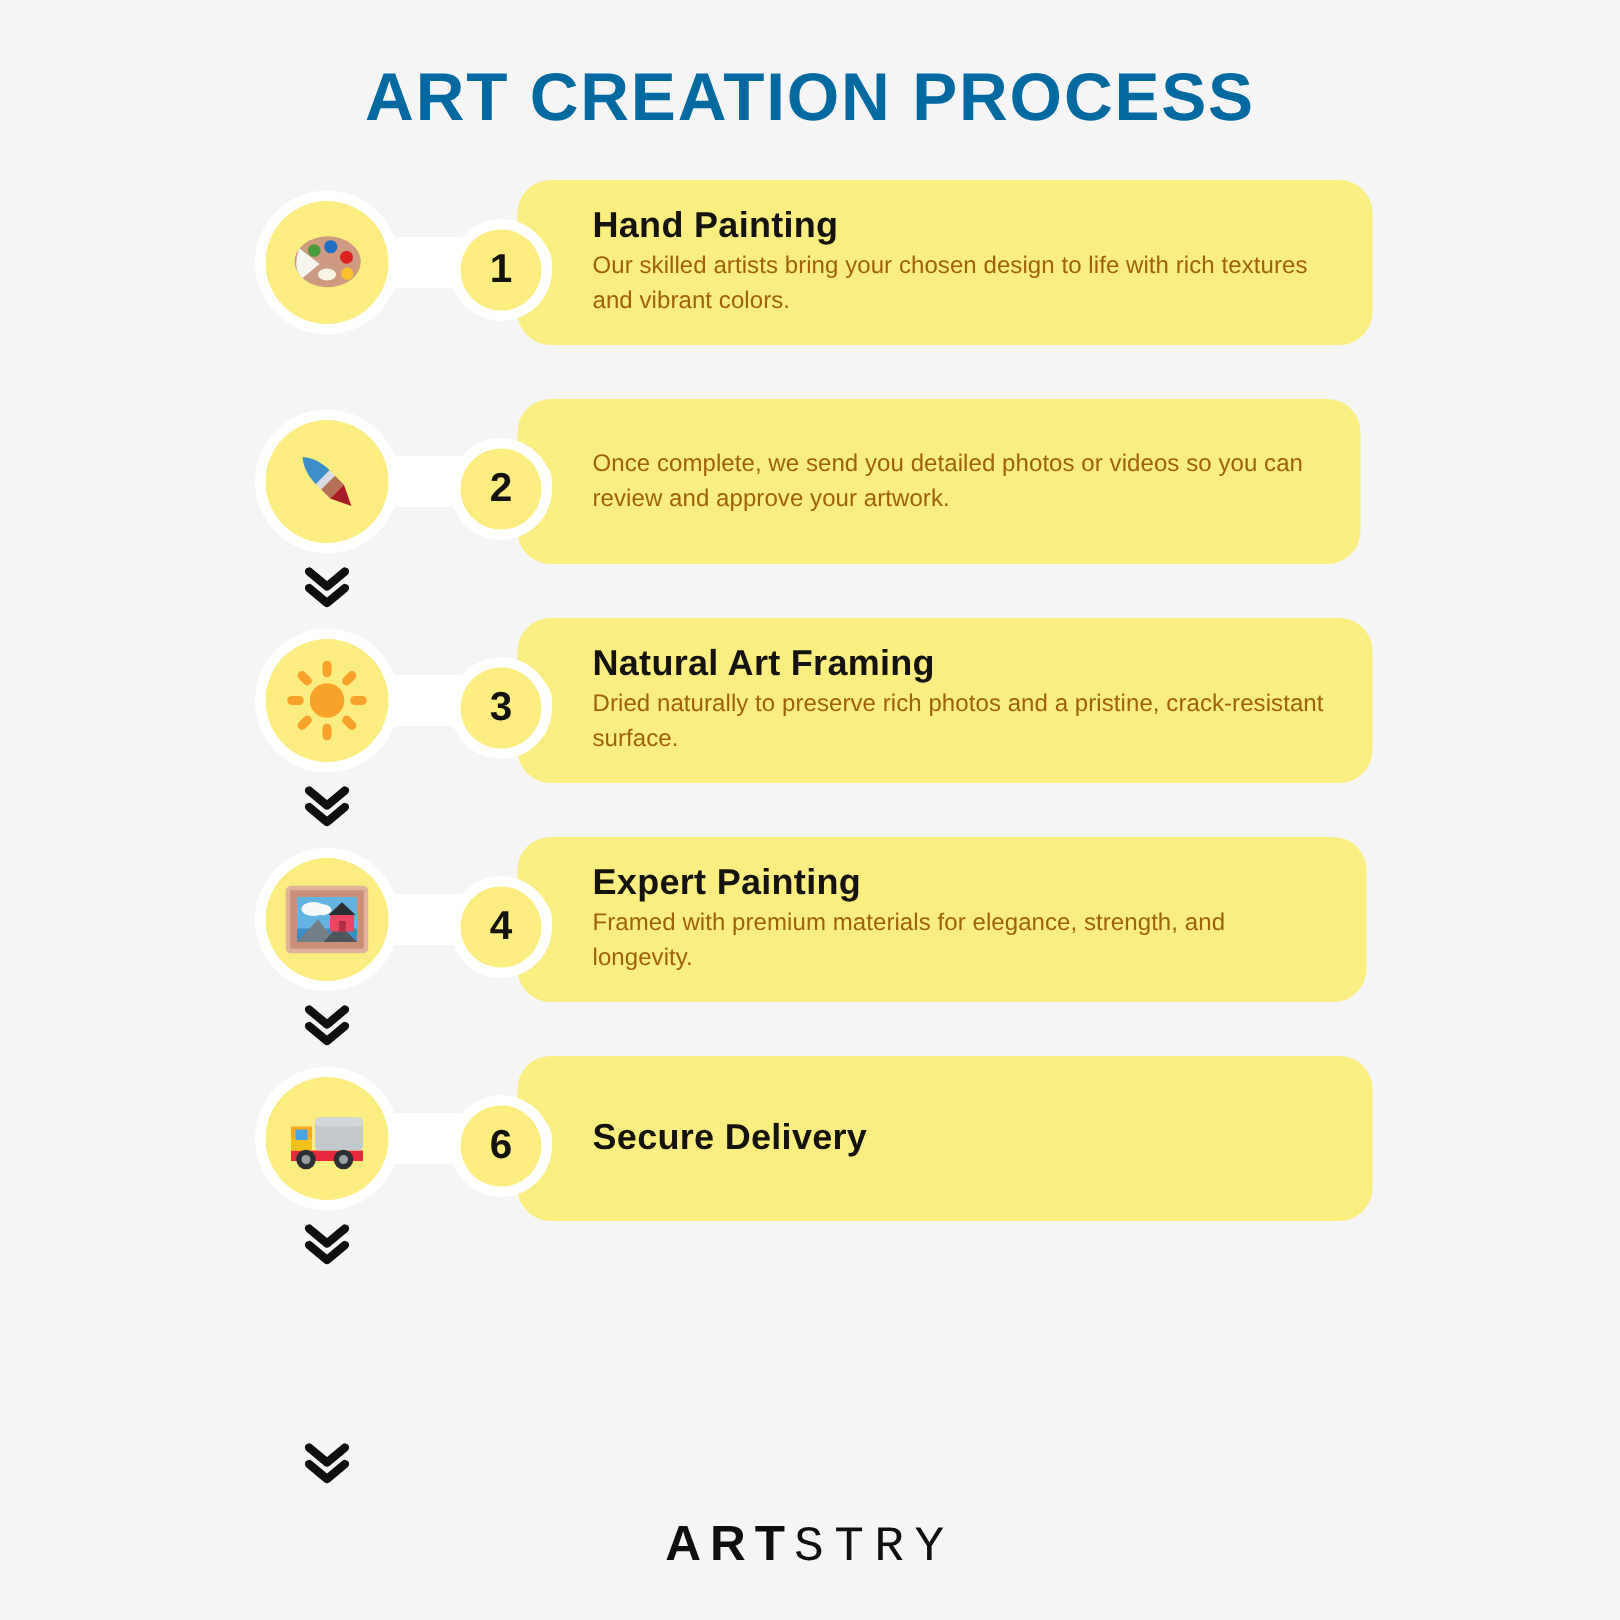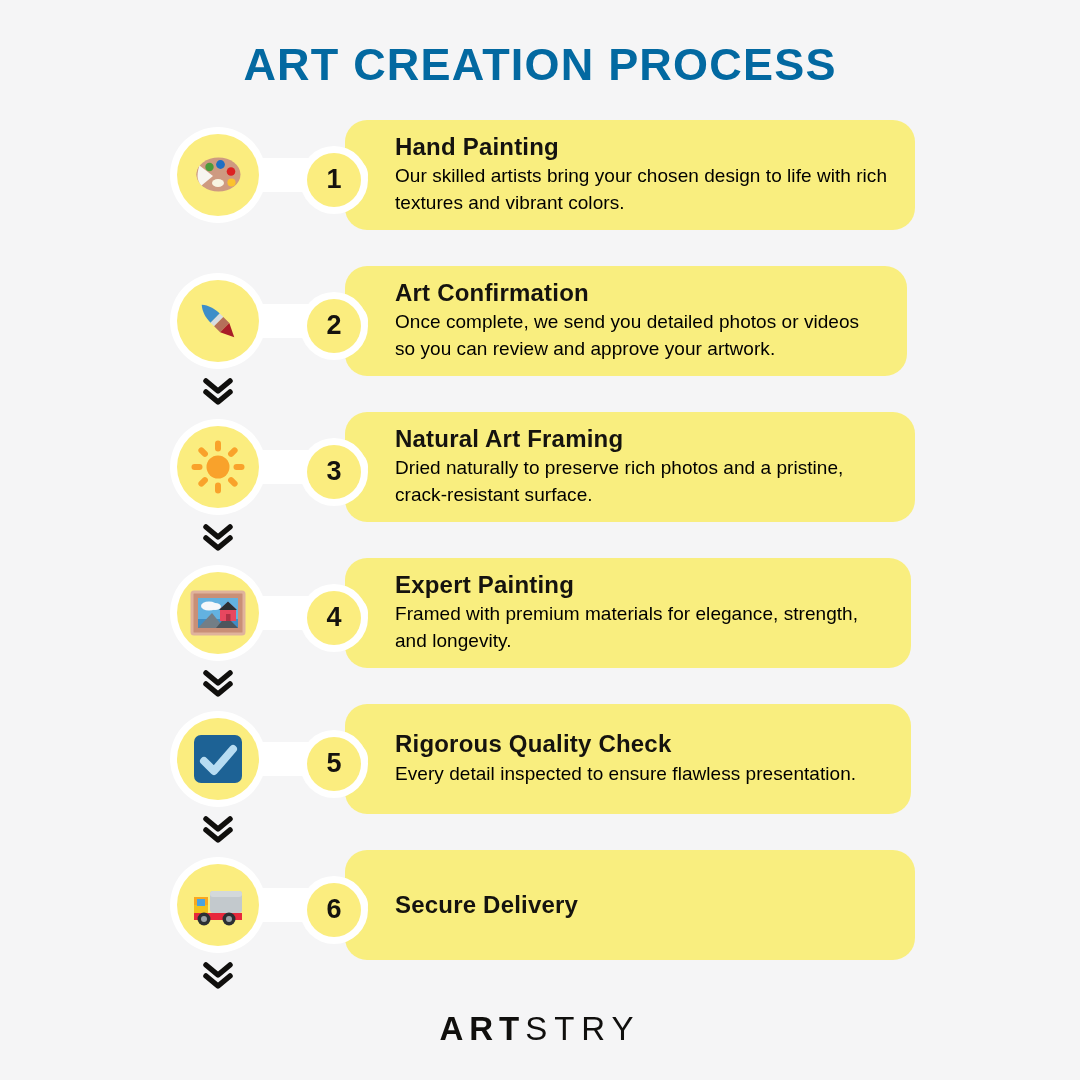--- a/index.html
+++ b/index.html
@@ -60,22 +60,22 @@
   .panel.w6 { width: 570px; }
 
   .step-heading {
     font-size: 24px;
     font-weight: bold;
     color: #15130f;
     line-height: 1.18;
     letter-spacing: .2px;
   }
   .step-desc {
-    font-size: 19px;
-    color: #000000;
+    font-size: 16px;
+    color: #a16207;
     line-height: 1.42;
     margin-top: 2px;
     letter-spacing: .05px;
   }
 
   
   .bridge {
     position: absolute;
     left: 238px;
     top: 38px;
@@ -158,21 +158,21 @@
     position: absolute;
     left: 0;
     top: 1012px;
     width: 1080px;
     text-align: center;
     color: #100f0d;
     font-size: 33px;
     line-height: 1;
   }
   .logo-bold { font-weight: bold; letter-spacing: 6px; }
-  .logo-light { font-weight: 300; letter-spacing: 7px; }
+  .logo-light { font-weight: 300; letter-spacing: 7px; font-family: Liberation Mono, monospace; }
 </style>
 </head>
 <body>
 
 <h1 class="page-title">ART CREATION PROCESS</h1>
 
 <div class="steps">
 
   <div class="step-row">
     <div class="panel w1">
@@ -201,21 +201,20 @@
 
   <div class="chevrons chev-1">
     <svg width="32" height="30" viewBox="0 0 32 30">
       <path d="M4 3 16 13 28 3" fill="none" stroke="#100f0d" stroke-width="5.5" stroke-linecap="round" stroke-linejoin="round"></path>
       <path d="M4 14 16 24 28 14" fill="none" stroke="#100f0d" stroke-width="5.5" stroke-linecap="round" stroke-linejoin="round"></path>
     </svg>
   </div>
 
   <div class="step-row">
     <div class="panel w2">
-      <div class="step-heading">Art Confirmation</div>
       <div class="step-desc">Once complete, we send you detailed photos or videos so you can review and approve your artwork.</div>
     </div>
     <div class="bridge"></div>
     <div class="icon-ring">
       <div class="icon-circle">
         <svg width="54" height="54" viewBox="0 0 54 54">
           <g transform="rotate(-45 27 27)">
             <path d="M27 4c4.5 5 6.5 12 6.5 19H20.5C20.5 16 22.5 9 27 4z" fill="#3d8ec9"></path>
             <rect x="20.5" y="23" width="13" height="5" fill="#d8dde3"></rect>
             <rect x="20.5" y="28" width="13" height="8.5" fill="#b5705a"></rect>
@@ -299,38 +298,20 @@
     </div>
   </div>
 
   <div class="chevrons chev-4">
     <svg width="32" height="30" viewBox="0 0 32 30">
       <path d="M4 3 16 13 28 3" fill="none" stroke="#100f0d" stroke-width="5.5" stroke-linecap="round" stroke-linejoin="round"></path>
       <path d="M4 14 16 24 28 14" fill="none" stroke="#100f0d" stroke-width="5.5" stroke-linecap="round" stroke-linejoin="round"></path>
     </svg>
   </div>
 
-  <div class="step-row">
-    <div class="panel w5">
-      <div class="step-heading">Rigorous Quality Check</div>
-      <div class="step-desc">Every detail inspected to ensure flawless presentation.</div>
-    </div>
-    <div class="bridge"></div>
-    <div class="icon-ring">
-      <div class="icon-circle">
-        <svg width="56" height="56" viewBox="0 0 56 56">
-          <rect x="4" y="4" width="48" height="48" rx="7" fill="#1d6295"></rect>
-          <path d="M14 30 24 40 43 18" fill="none" stroke="#b7dcf2" stroke-width="8" stroke-linecap="round" stroke-linejoin="round"></path>
-        </svg>
-      </div>
-    </div>
-    <div class="badge-ring">
-      <div class="badge">5</div>
-    </div>
-  </div>
 
   <div class="chevrons chev-5">
     <svg width="32" height="30" viewBox="0 0 32 30">
       <path d="M4 3 16 13 28 3" fill="none" stroke="#100f0d" stroke-width="5.5" stroke-linecap="round" stroke-linejoin="round"></path>
       <path d="M4 14 16 24 28 14" fill="none" stroke="#100f0d" stroke-width="5.5" stroke-linecap="round" stroke-linejoin="round"></path>
     </svg>
   </div>
 
   <div class="step-row">
     <div class="panel w6">

